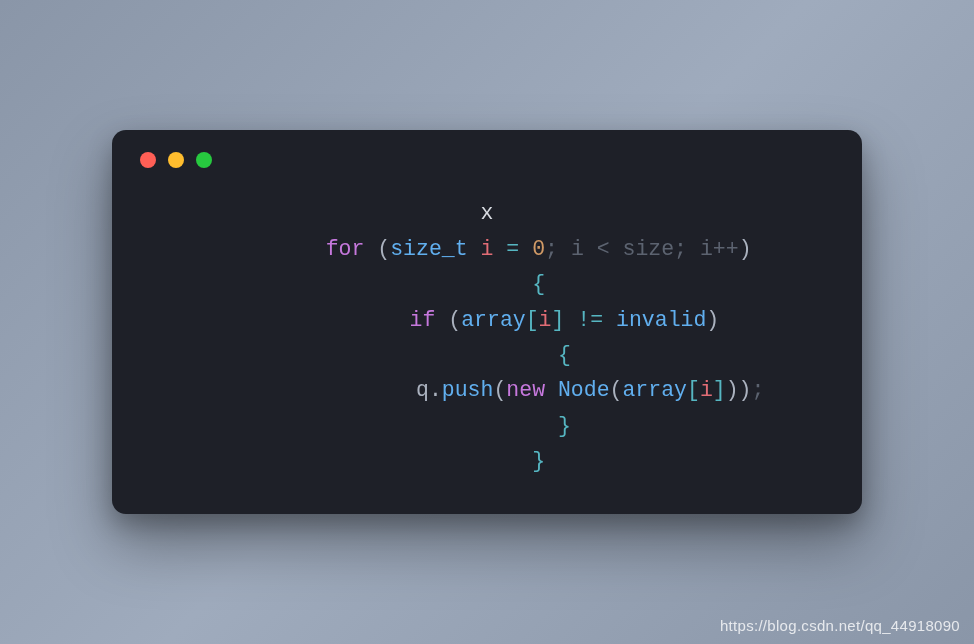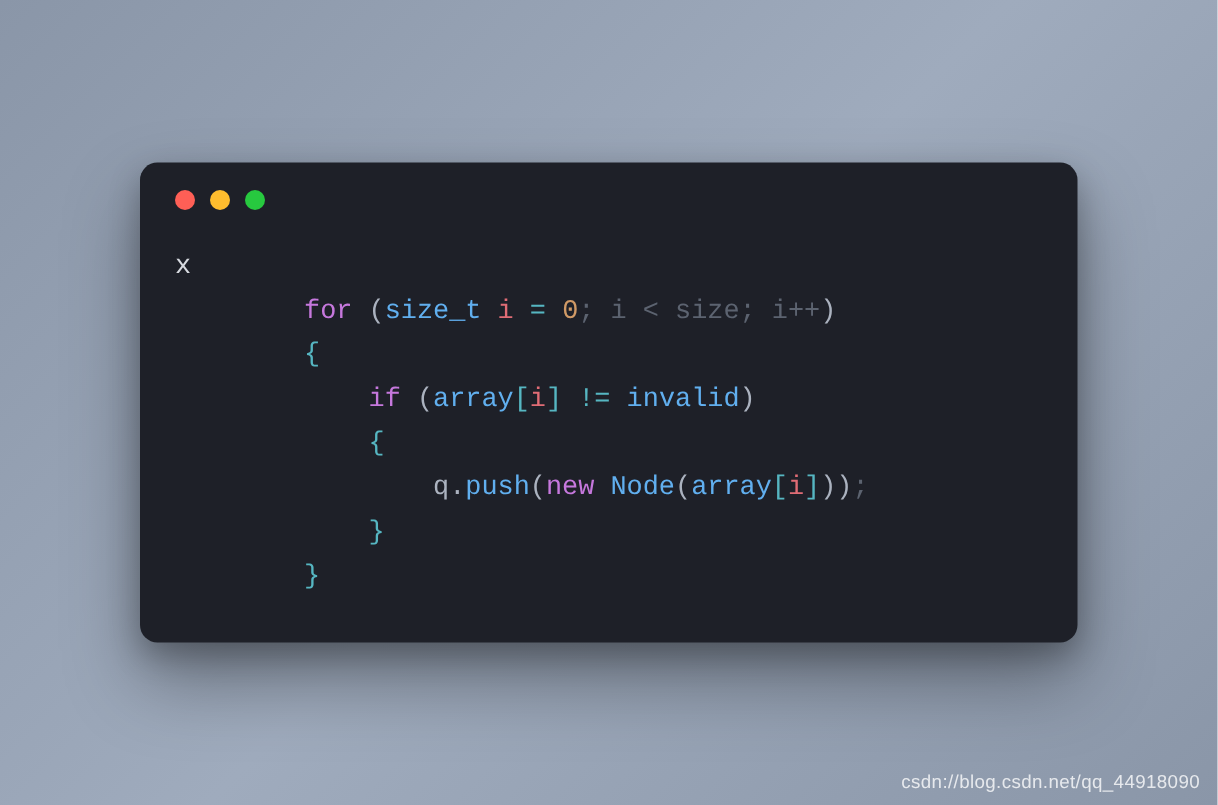--- a/index.html
+++ b/index.html
@@ -1,15 +1,15 @@
 <!DOCTYPE html>
 <html><head>
 <meta charset="utf-8">
 <style>
-* { margin: 0; padding: 0; box-sizing: border-box; }
+* { margin: 0; padding: 0; box-sizing: border-box; text-align: center; }
 
 body {
   width: 974px;
   height: 644px;
   background: linear-gradient(135deg, #8a96a8 0%, #9fabbd 50%, #8a96a8 100%);
   display: flex;
   align-items: center;
   justify-content: center;
   font-family: 'SF Mono', 'Monaco', 'Consolas', 'Courier New', monospace;
   position: relative;
@@ -84,13 +84,13 @@
   <div class="code-area"><span class="tok-x">x</span>
         <span class="tok-keyword">for</span><span class="tok-punct"> (</span><span class="tok-type">size_t</span><span class="tok-var"> i</span><span class="tok-op"> = </span><span class="tok-num">0</span><span class="tok-comment">;</span><span class="tok-comment"> i &lt; size;</span><span class="tok-comment"> i++</span><span class="tok-punct">)</span>
         <span class="tok-brace">{</span>
             <span class="tok-keyword">if</span><span class="tok-punct"> (</span><span class="tok-type">array</span><span class="tok-bracket">[</span><span class="tok-var">i</span><span class="tok-bracket">]</span><span class="tok-op"> != </span><span class="tok-type">invalid</span><span class="tok-punct">)</span>
             <span class="tok-brace">{</span>
                 <span class="tok-ident">q</span><span class="tok-punct">.</span><span class="tok-call">push</span><span class="tok-punct">(</span><span class="tok-keyword">new</span><span> </span><span class="tok-call">Node</span><span class="tok-punct">(</span><span class="tok-type">array</span><span class="tok-bracket">[</span><span class="tok-var">i</span><span class="tok-bracket">]</span><span class="tok-punct">)</span><span class="tok-punct">)</span><span class="tok-comment">;</span>
             <span class="tok-brace">}</span>
         <span class="tok-brace">}</span></div>
 </div>
 
-<div class="watermark">csdn://blog.csdn.net/qq_44918090</div>
+<div class="watermark">https://blog.csdn.net/qq_44918090</div>
 
 </body></html>

